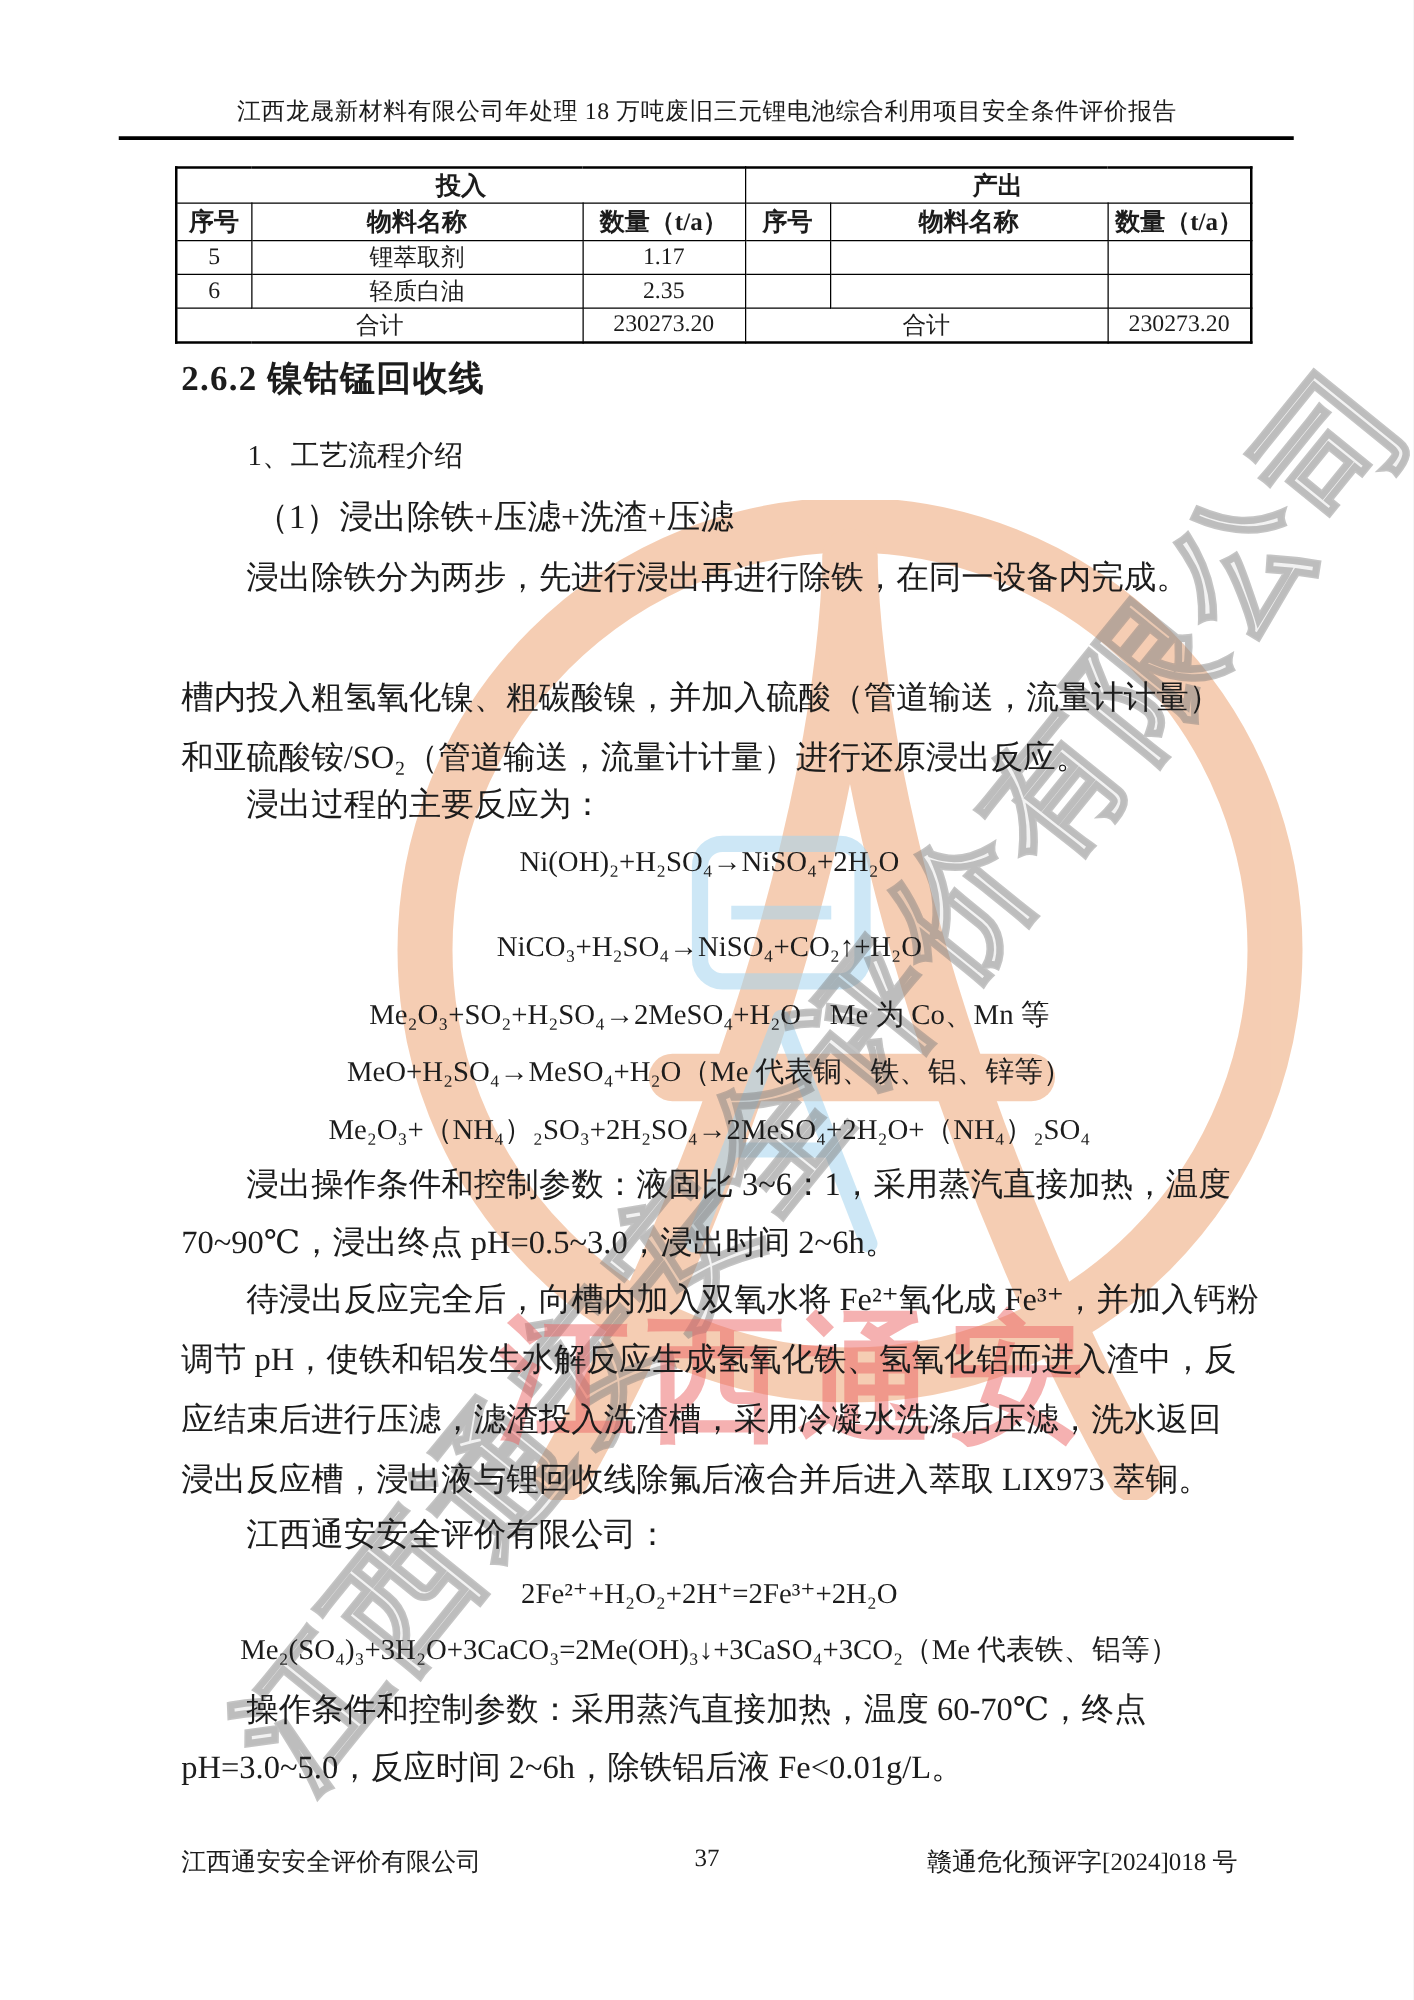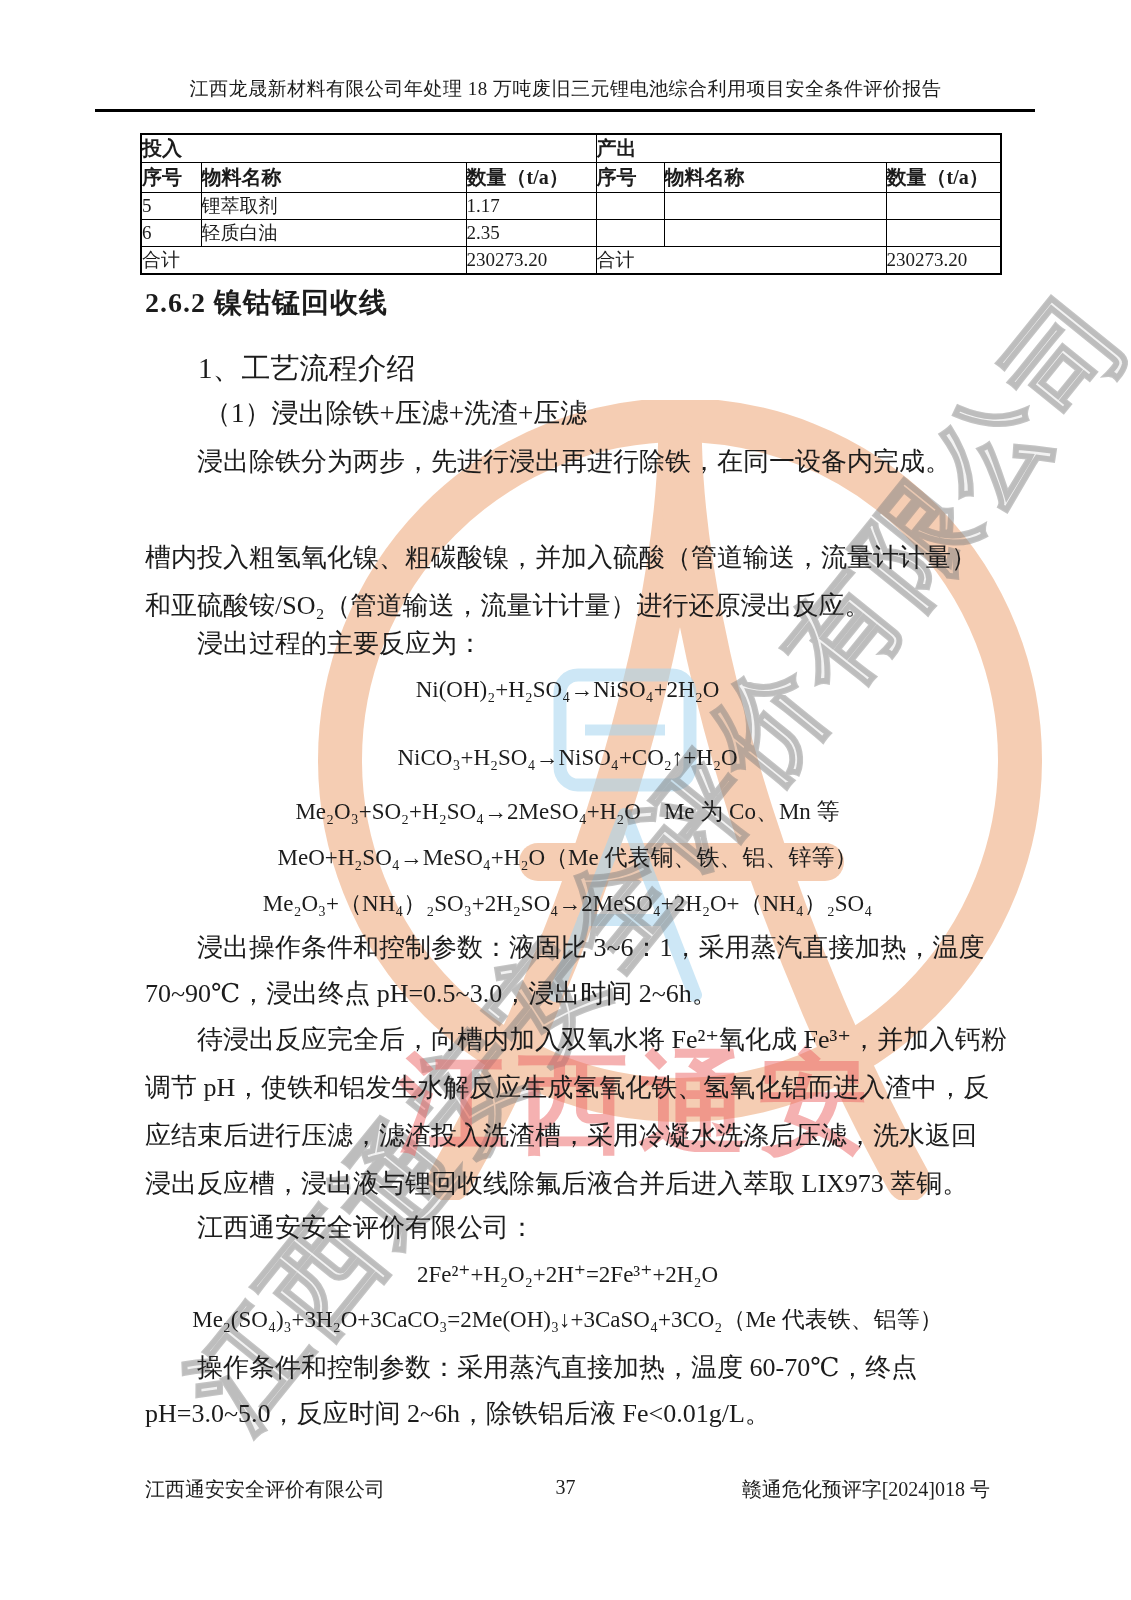--- a/index.html
+++ b/index.html
@@ -36,30 +36,30 @@
     font-size:19px;letter-spacing:.5px;
   }
   .hdr-rule{left:95px;top:109px;width:940px;height:3px;background:#000;}
   
   table.io{
     position:absolute;left:140px;top:133px;width:860px;
     border-collapse:collapse;table-layout:fixed;
     font-size:19px;
   }
   table.io td,table.io th{
-    border:1px solid #000;padding:0;text-align:left;vertical-align:middle;
+    border:1px solid #000;padding:0;text-align:center;vertical-align:middle;
     overflow:hidden;white-space:nowrap;
   }
   table.io{border:2px solid #000;}
   table.io .gh{font-weight:700;font-size:20px;height:27px;}
   table.io .ch{font-weight:700;font-size:20px;height:30px;}
   table.io .dr{height:23px;}
   table.io .tr{height:22px;}
   .h262{left:145px;top:284px;font-size:28px;font-weight:700;letter-spacing:1px;}
-  .h1sub{left:198px;top:349px;font-size:29px;}
+  .h1sub{left:198px;top:349px;font-size:23px;}
   .h1num{left:204px;top:395px;font-size:27px;font-weight:400;}
   .body-line{
     left:145px;width:852px;font-size:26px;line-height:48px;
     white-space:nowrap;
   }
   .ind{text-indent:52px;}
   .eq{
     left:145px;width:845px;text-align:center;
     font-size:23px;line-height:46px;white-space:nowrap;
   }

